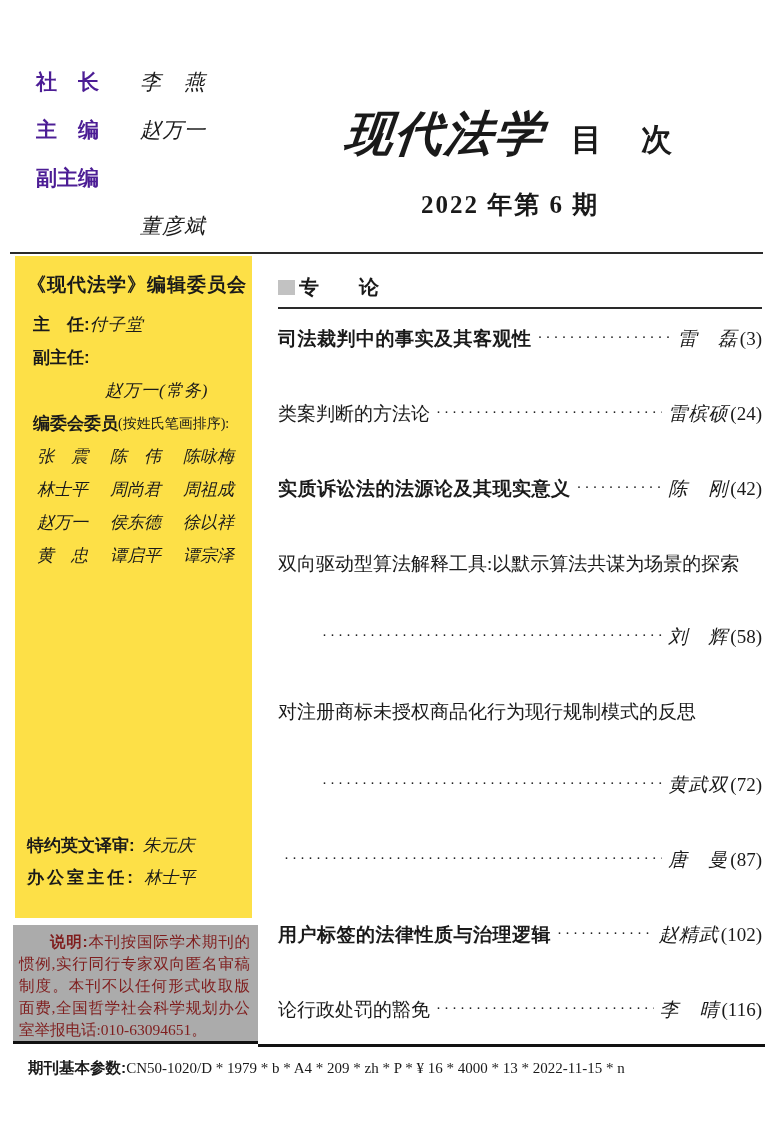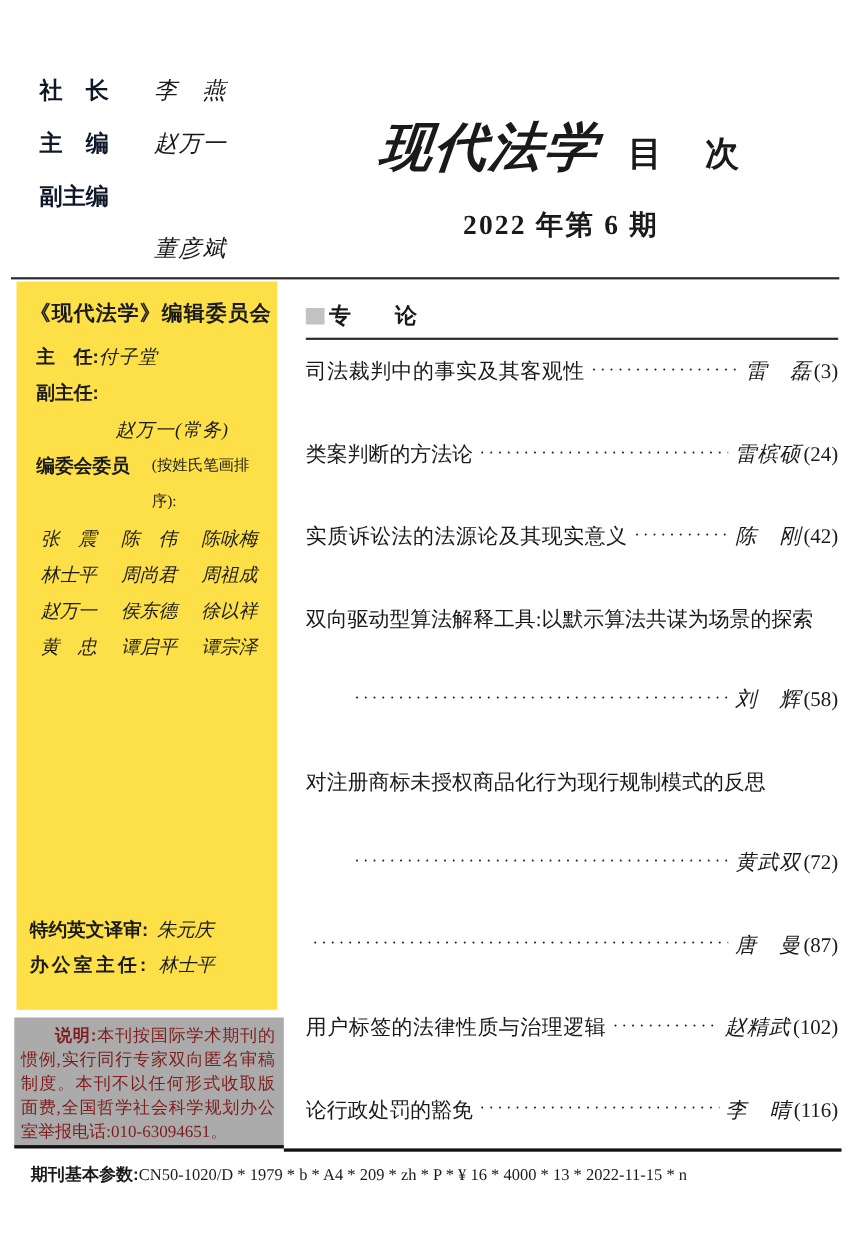--- a/index.html
+++ b/index.html
@@ -10,21 +10,21 @@
     font-family:"Liberation Serif", serif;
     color:#1a1a1a;
     overflow:hidden;
   }
 
   
   .masthead { position:absolute; left:36px; top:58px; }
   .masthead-row { display:flex; height:48px; align-items:center; }
   .masthead-role {
     width:104px; font-family:"Liberation Sans", sans-serif;
-    font-weight:700; font-size:21px; color:#0f172a;
+    font-weight:700; font-size:21px; color:#4c1d95;
   }
   .masthead-names {
     font-size:21px; font-style:italic; letter-spacing:1px;
   }
 
   
   .title-block { position:absolute; left:345px; top:102px; width:330px; }
   .title-line { display:flex; align-items:baseline; }
   .journal-title {
     font-size:48px; font-weight:700; font-style:italic;
@@ -52,21 +52,21 @@
     font-family:"Liberation Sans", sans-serif; font-weight:700;
     font-size:19px; letter-spacing:1px; margin-bottom:10px; white-space:nowrap;
   }
   .committee-row { display:flex; line-height:33px; font-size:17px; }
   .committee-label {
     font-family:"Liberation Sans", sans-serif; font-weight:700;
     font-size:17px; white-space:nowrap; margin-left:6px;
   }
   .committee-value { font-style:italic; letter-spacing:1px; white-space:nowrap; }
   .committee-indent { padding-left:78px; }
-  .members-note { font-size:14px; font-weight:400; font-family:"Liberation Serif", serif;margin-left:20px; }
+  .members-note { font-size:14px; font-weight:400; font-family:"Liberation Serif", serif; }
   .member-row {
     display:flex; justify-content:space-between;
     line-height:33px; font-size:17px; font-style:italic; padding:0 8px 0 10px;
   }
   .member-cell { white-space:nowrap; }
   .sidebar-staff { margin-top:auto; padding-bottom:10px; }
   .staff-row { line-height:32px; font-size:17px; white-space:nowrap; }
   .staff-label {
     font-family:"Liberation Sans", sans-serif; font-weight:700; font-size:17px;
   }
@@ -92,21 +92,21 @@
   .section-label {
     font-family:"Liberation Sans", sans-serif; font-weight:700;
     font-size:20px; white-space:nowrap;
   }
   .section-rule { border-top:2px solid #2a2a2a; margin-top:7px; }
 
   .toc-list { margin-top:16px; }
   .toc-row { display:flex; align-items:baseline; line-height:27px; margin-bottom:46px; }
   .toc-title { white-space:nowrap; font-size:19px; }
   .toc-row.bold .toc-title {
-    font-family:"Liberation Sans", sans-serif; font-weight:400; letter-spacing:0.5px;
+    font-family:"Liberation Sans", sans-serif; font-weight:700; letter-spacing:0.5px;
   }
   .dots {
     flex:1 1 auto; overflow:hidden; white-space:nowrap; min-width:24px;
     margin:0 6px; letter-spacing:3px; font-size:15px; color:#222;
     transform:translateY(-3px);
   }
   .toc-author { font-style:italic; font-size:19px; white-space:nowrap; letter-spacing:1px; }
   .toc-page { font-size:19px; white-space:nowrap; margin-left:2px; }
   .toc-row2 { display:flex; align-items:baseline; line-height:27px; margin-top:46px; padding-left:38px; }
   .toc-item-twoline { margin-bottom:46px; }

